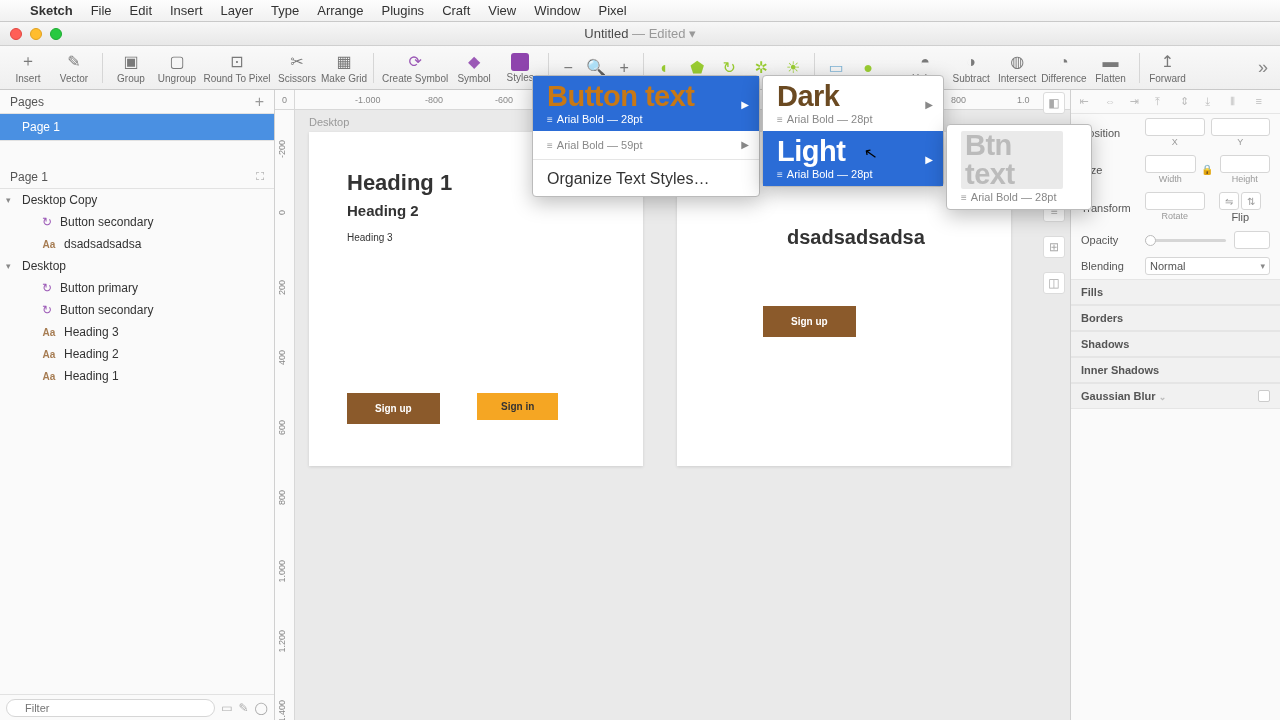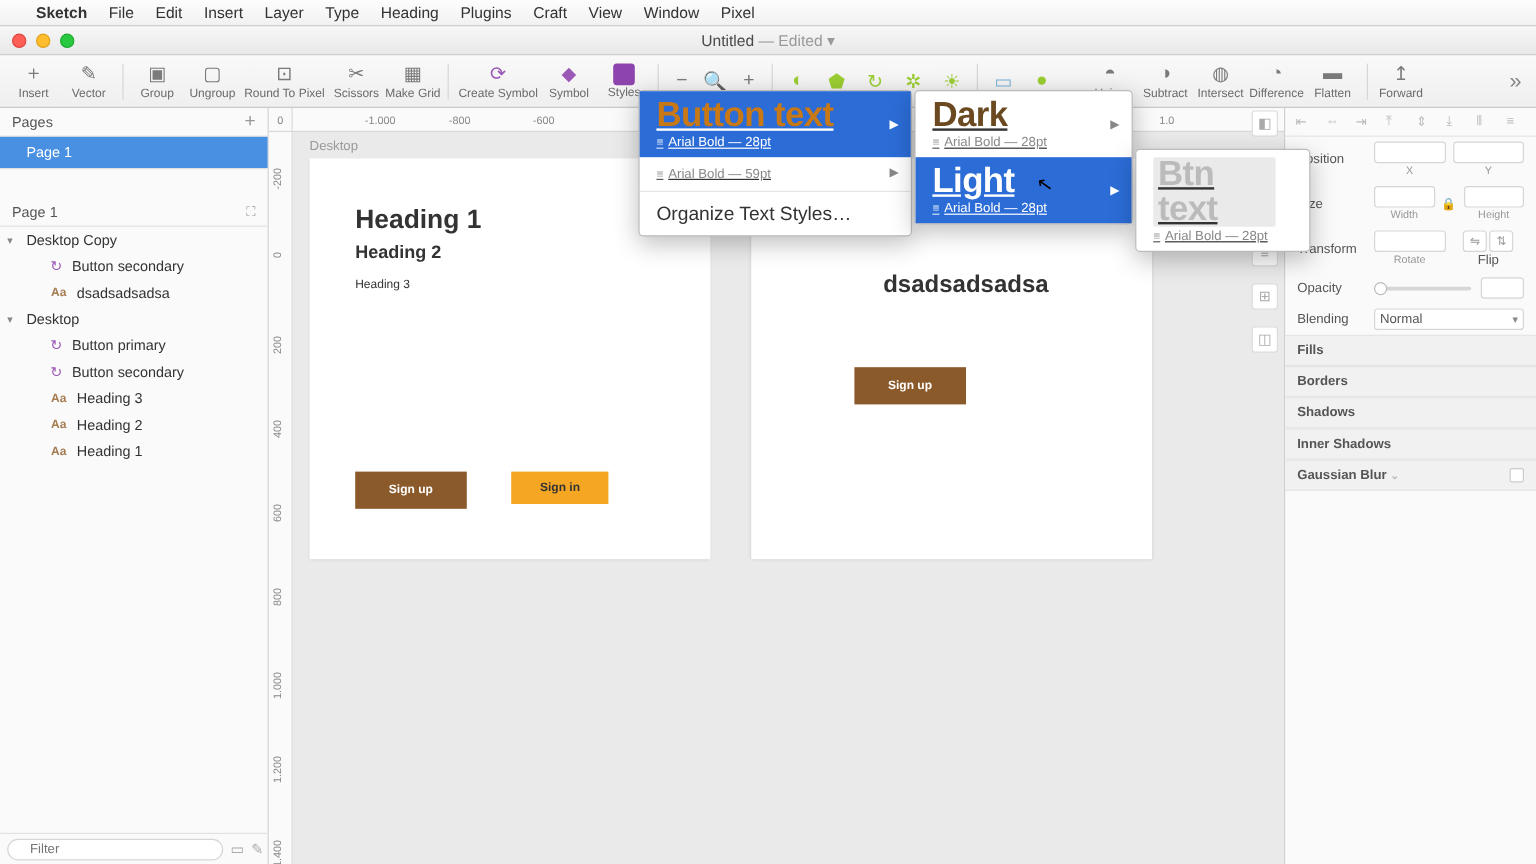--- a/index.html
+++ b/index.html
@@ -25,21 +25,21 @@
 .toolbar { height: 44px; background: linear-gradient(#f9f9f9, #efefef); border-bottom: 1px solid #c9c9c9; display: flex; align-items: center; padding: 0 6px; gap: 2px; }
 .tb { display: flex; flex-direction: column; align-items: center; justify-content: center; min-width: 44px; font-size: 10px; color: #6a6a6a; gap: 1px; }
 .tb .ic { width: 24px; height: 20px; display: flex; align-items: center; justify-content: center; font-size: 16px; color: #7a7a7a; }
 .tb-sep { width: 1px; height: 30px; background: #d6d6d6; margin: 0 4px; }
 .overflow { margin-left: auto; padding-right: 6px; color: #888; font-size: 18px; }
 
 
 .main { display: flex; height: calc(720px - 22px - 24px - 44px); }
 
 
-.left { width: 224px; background: #fafafa; border-right: 1px solid #d0d0d0; display: flex; flex-direction: column; }
+.left { width: 275px; background: #fafafa; border-right: 1px solid #d0d0d0; display: flex; flex-direction: column; }
 .pages-head { height: 24px; display: flex; align-items: center; justify-content: space-between; padding: 0 10px; border-bottom: 1px solid #e2e2e2; font-size: 12px; color: #555; }
 .pages-head .plus { color: #999; font-size: 16px; }
 .pages-list { border-bottom: 1px solid #e2e2e2; }
 .page-row { padding: 6px 22px; font-size: 12px; }
 .page-row.sel { background: #4a90e2; color: #fff; }
 .section-head { height: 24px; display: flex; align-items: center; justify-content: space-between; padding: 0 10px; border-bottom: 1px solid #e2e2e2; font-size: 12px; color: #555; }
 .section-head .expand { font-size: 11px; color: #999; }
 .layers { flex: 1; overflow: auto; }
 .layer-row { display: flex; align-items: center; padding: 4px 10px 4px 10px; font-size: 12px; gap: 6px; }
 .layer-row.group { font-weight: 400; padding-left: 6px; }
@@ -86,21 +86,21 @@
 .slider-thumb { position:absolute; left:0; top:-4px; width:11px; height:11px; background:#fff; border:1px solid #bbb; border-radius:50%;}
 .flip-btns { display:flex; gap:2px;}
 .flip-btns .fb { width:20px; height:18px; border:1px solid #d6d6d6; border-radius:3px; background:#fff; display:flex; align-items:center; justify-content:center; font-size:10px; color:#999;}
 .lock-col { width:12px; display:flex; align-items:center; justify-content:center; color:#bbb; font-size:10px;}
 
 
 .dd { position: absolute; background: #fff; border: 1px solid #bbb; border-radius: 4px; box-shadow: 0 6px 20px rgba(0,0,0,0.25); z-index: 100; }
 .dd1 { left: 532px; top: 75px; width: 228px; }
 .dd2 { left: 762px; top: 75px; width: 182px; }
 .dd3 { left: 946px; top: 124px; width: 146px; }
-.dd-item { padding: 6px 28px 6px 14px; position: relative; text-decoration: underline; }
+.dd-item { padding: 6px 28px 6px 14px; position: relative; }
 .dd-item.sel { background: #2b6cd6; color: #fff; }
 .dd-item .big { font-size: 29px; font-weight: 800; line-height: 1; letter-spacing: -0.5px; font-family: Arial, sans-serif;}
 .dd-item .meta { font-size: 11px; margin-top: 2px; display: flex; align-items: center; gap: 4px; }
 .dd-item .meta .mic { font-size: 10px; opacity: 0.8; }
 .dd-item .arrow { position: absolute; right: 10px; top: 50%; transform: translateY(-50%); font-size: 10px; }
 .dd-sep { height: 1px; background: #e5e5e5; margin: 2px 0; }
 .dd-org { padding: 8px 14px; font-size: 16px; }
 .btn-text-orange { color: #c87815; }
 .btn-text-dark { color: #6b4a22; }
 .btn-text-light { color: #fff; }
@@ -115,21 +115,21 @@
 <body>
 
 <div class="menubar">
   <span class="apple"></span>
   <span class="app-name">Sketch</span>
   <span>File</span>
   <span>Edit</span>
   <span>Insert</span>
   <span>Layer</span>
   <span>Type</span>
-  <span>Heading</span>
+  <span>Arrange</span>
   <span>Plugins</span>
   <span>Craft</span>
   <span>View</span>
   <span>Window</span>
   <span>Pixel</span>
 </div>
 
 <div class="titlebar">
   <div class="traffic">
     <div class="dot red"></div>

